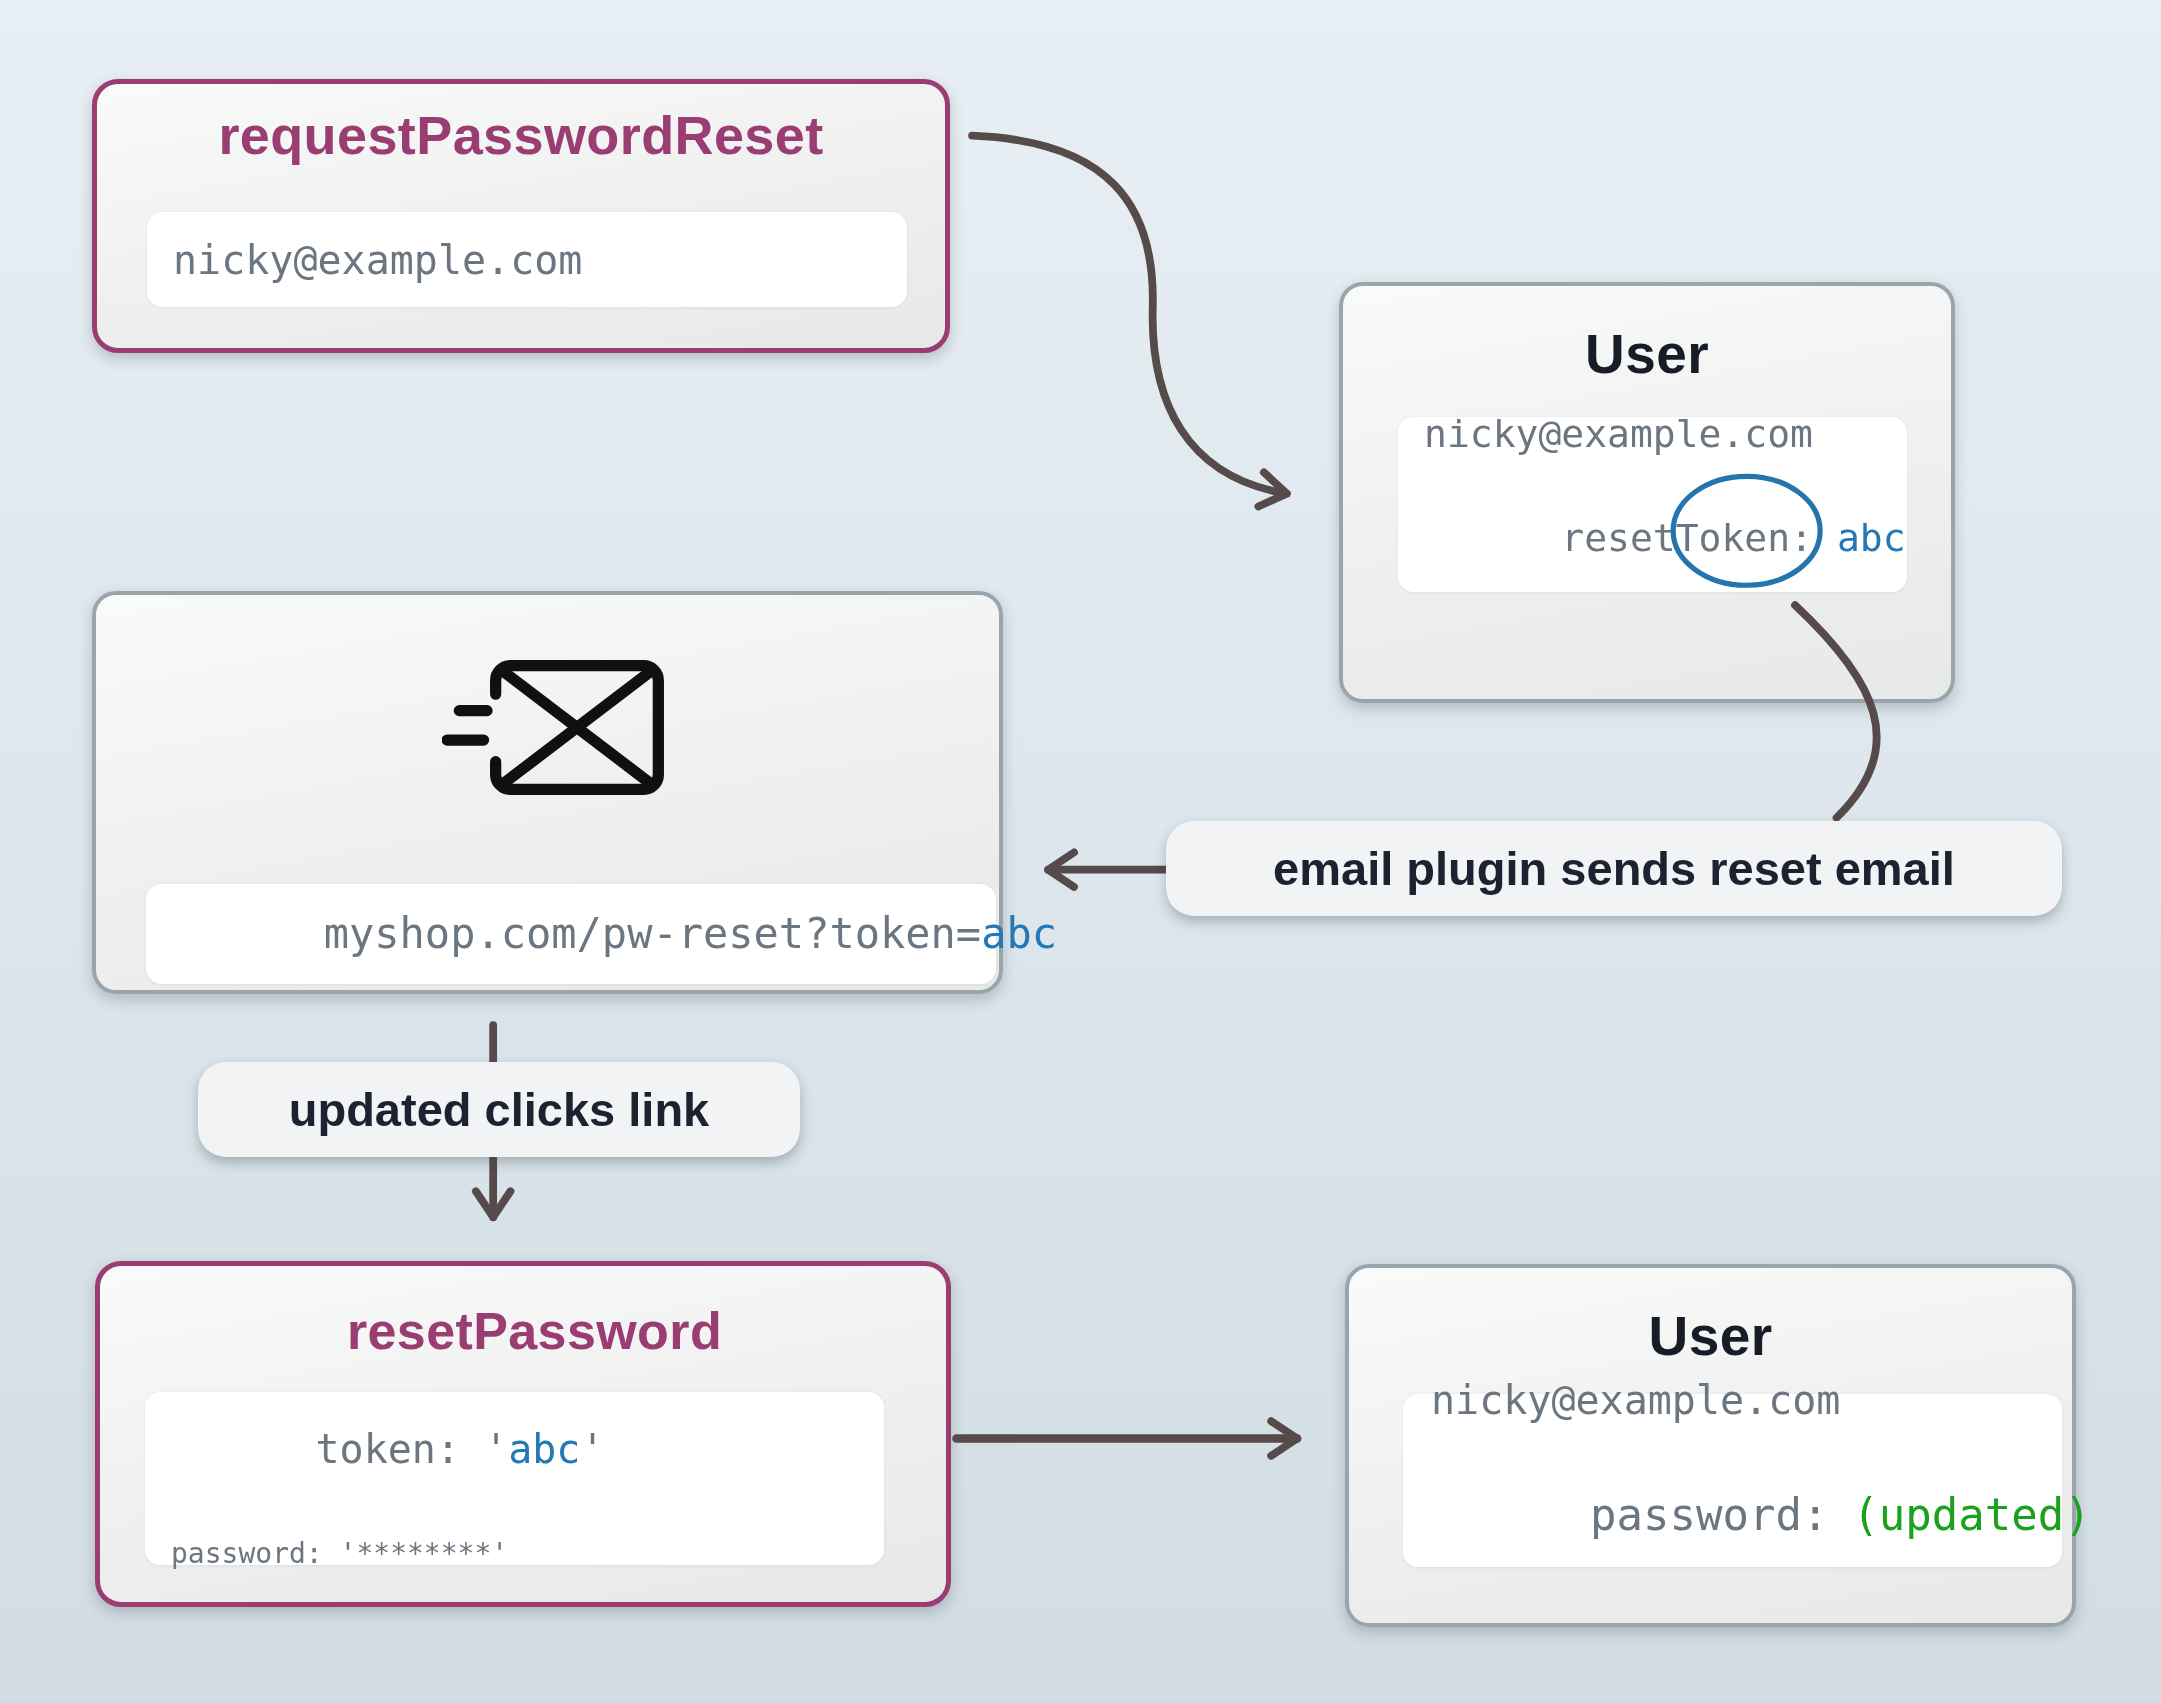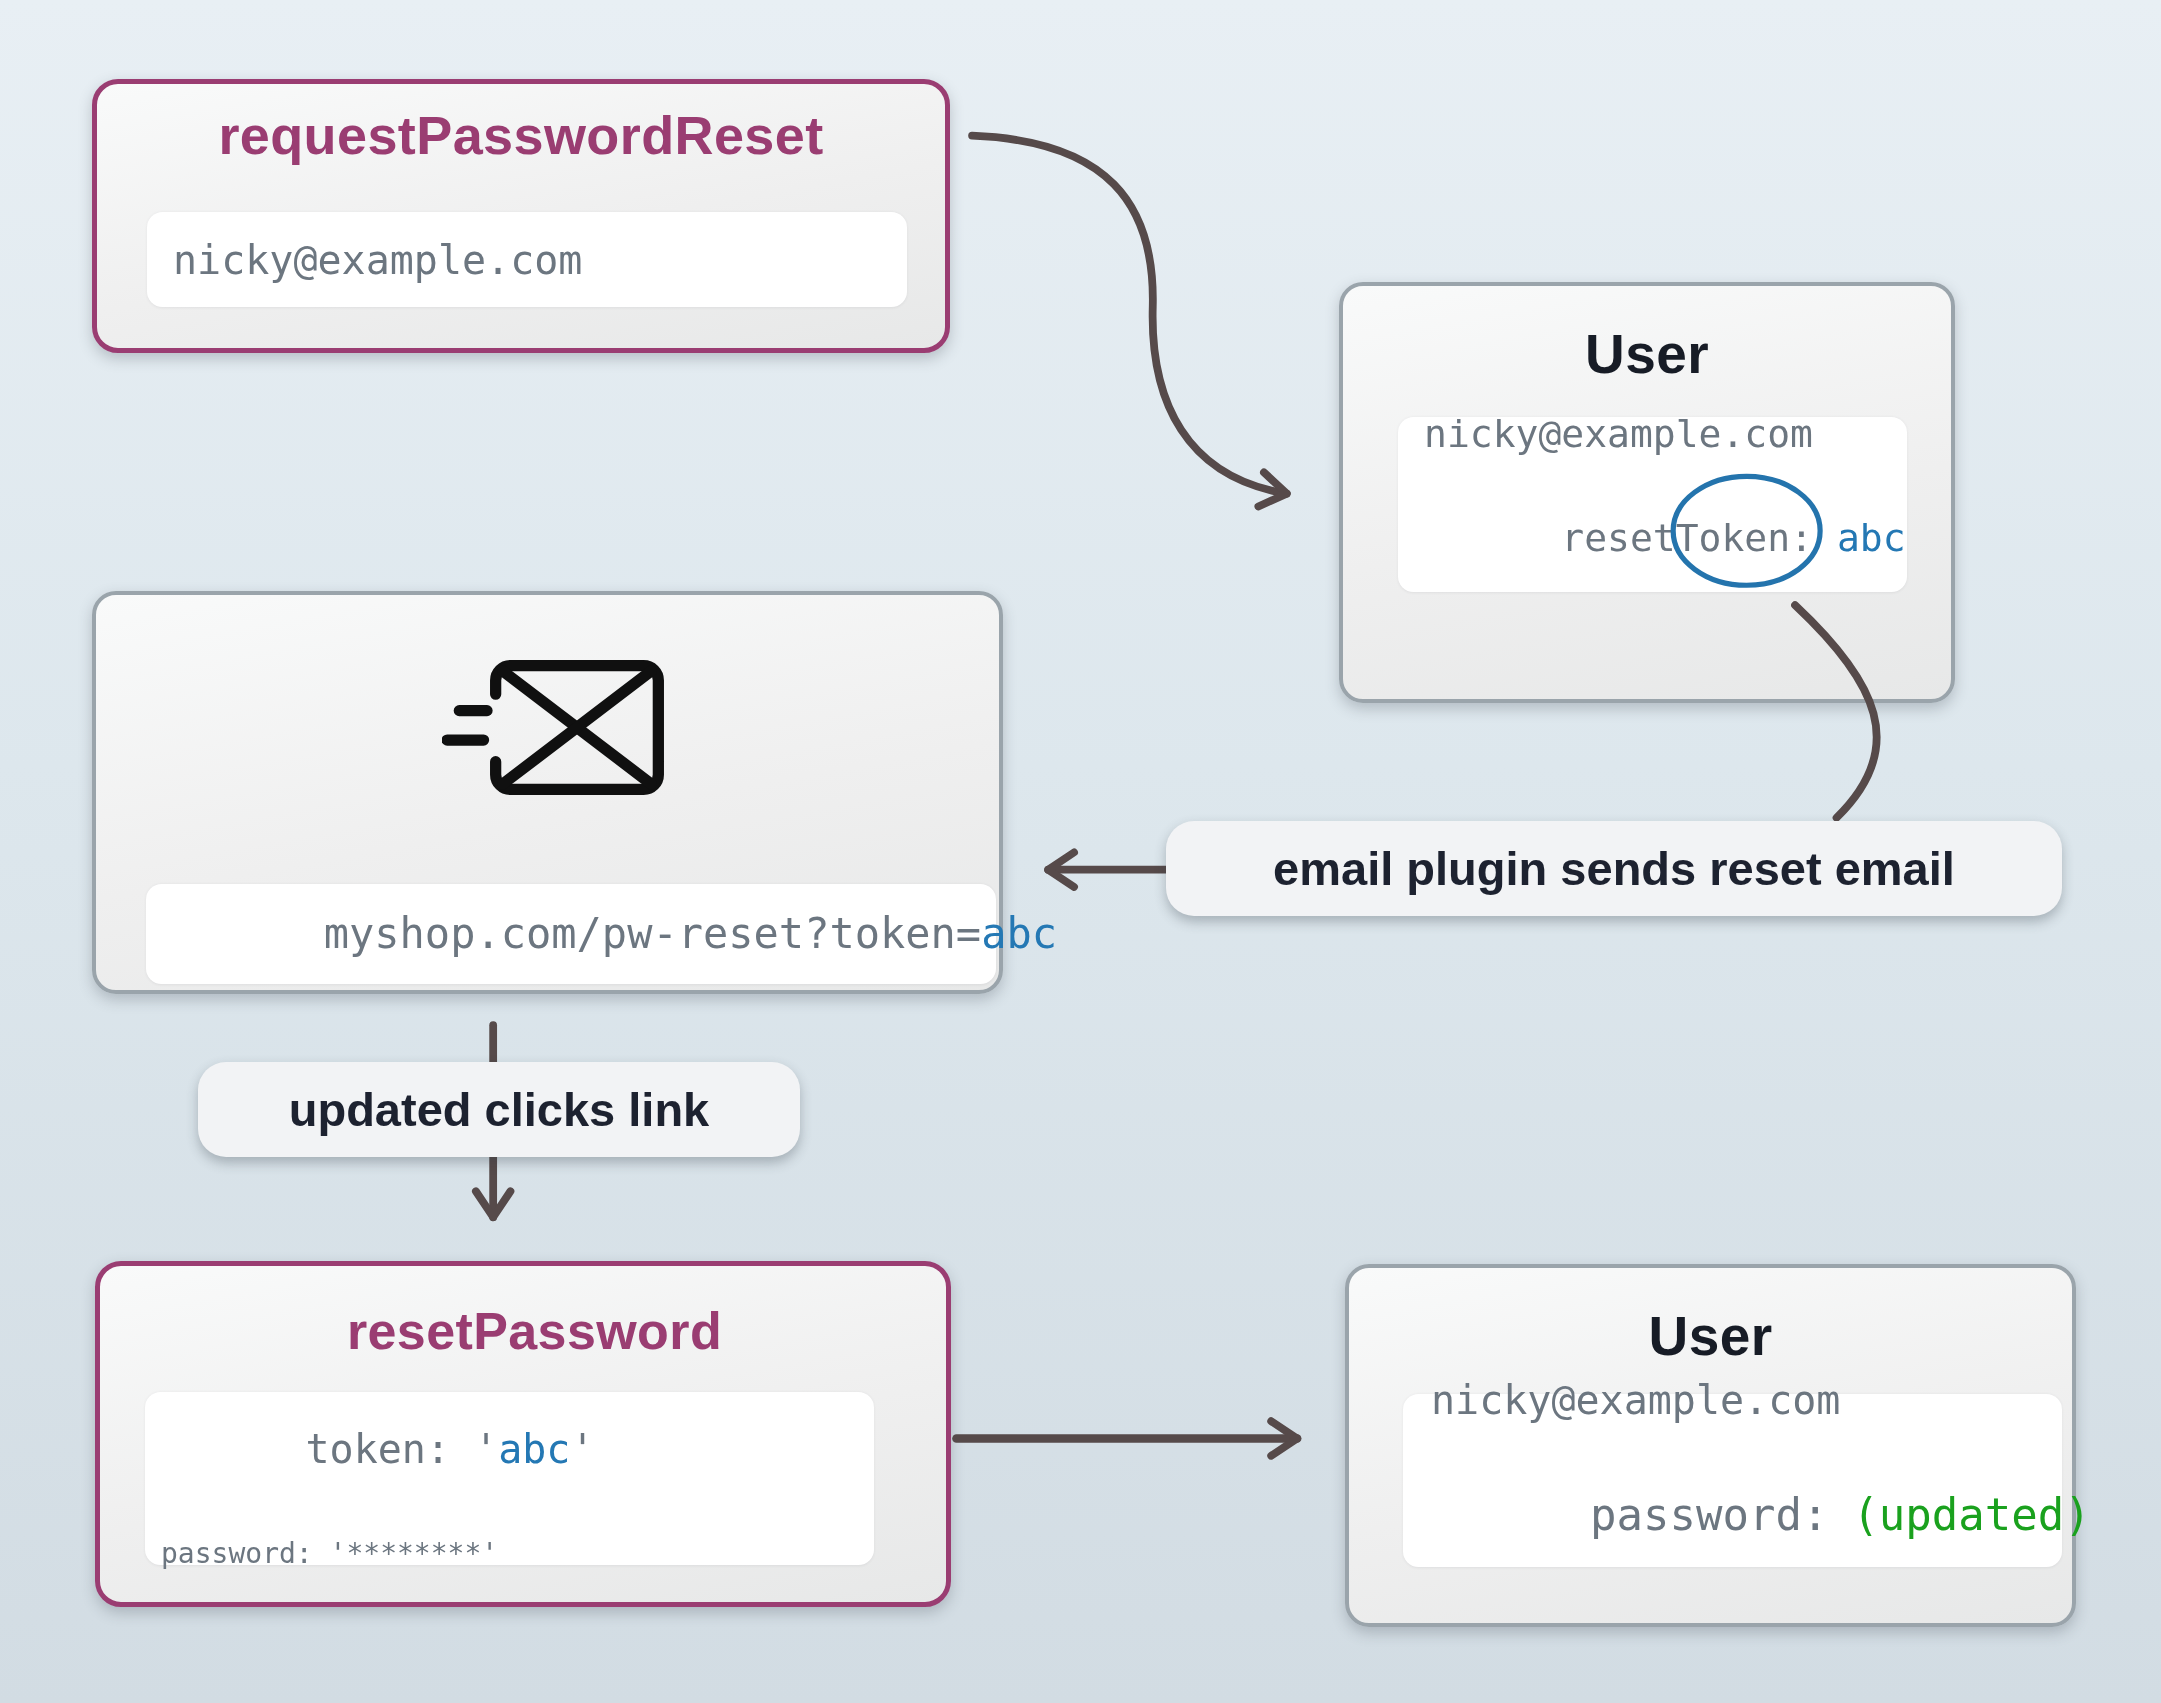--- a/index.html
+++ b/index.html
@@ -82,21 +82,21 @@
 <div class="floating-label" style="left:1166px; top:821px; width:896px; height:95px;">
   <span>email plugin sends reset email</span>
 </div>
 
 <div class="floating-label" style="left:198px; top:1062px; width:602px; height:95px;">
   <span>updated clicks link</span>
 </div>
 
 <div class="card purple" style="left:95px; top:1261px; width:856px; height:346px;">
   <div class="card-title title-purple" style="top:35px; font-size:52px;padding-left:23px;">resetPassword</div>
-  <div class="inner" style="left:45px; top:126px; width:713px; height:173px; padding-left:16px; gap:31px;">
+  <div class="inner" style="left:45px; top:126px; width:713px; height:173px; padding-left:26px; gap:31px;">
     <span class="mono" style="font-size:40px;">
       <span>token: '</span><span class="blue">abc</span><span>'</span>
     </span>
     <span class="mono" style="font-size:28px;">password: '********'</span>
   </div>
 </div>
 
 <div class="card gray" style="left:1345px; top:1264px; width:731px; height:363px;">
   <div class="card-title title-dark" style="top:36px;">User</div>
   <div class="inner" style="left:54px; top:126px; width:631px; height:173px; padding-left:28px; gap:29px;">

